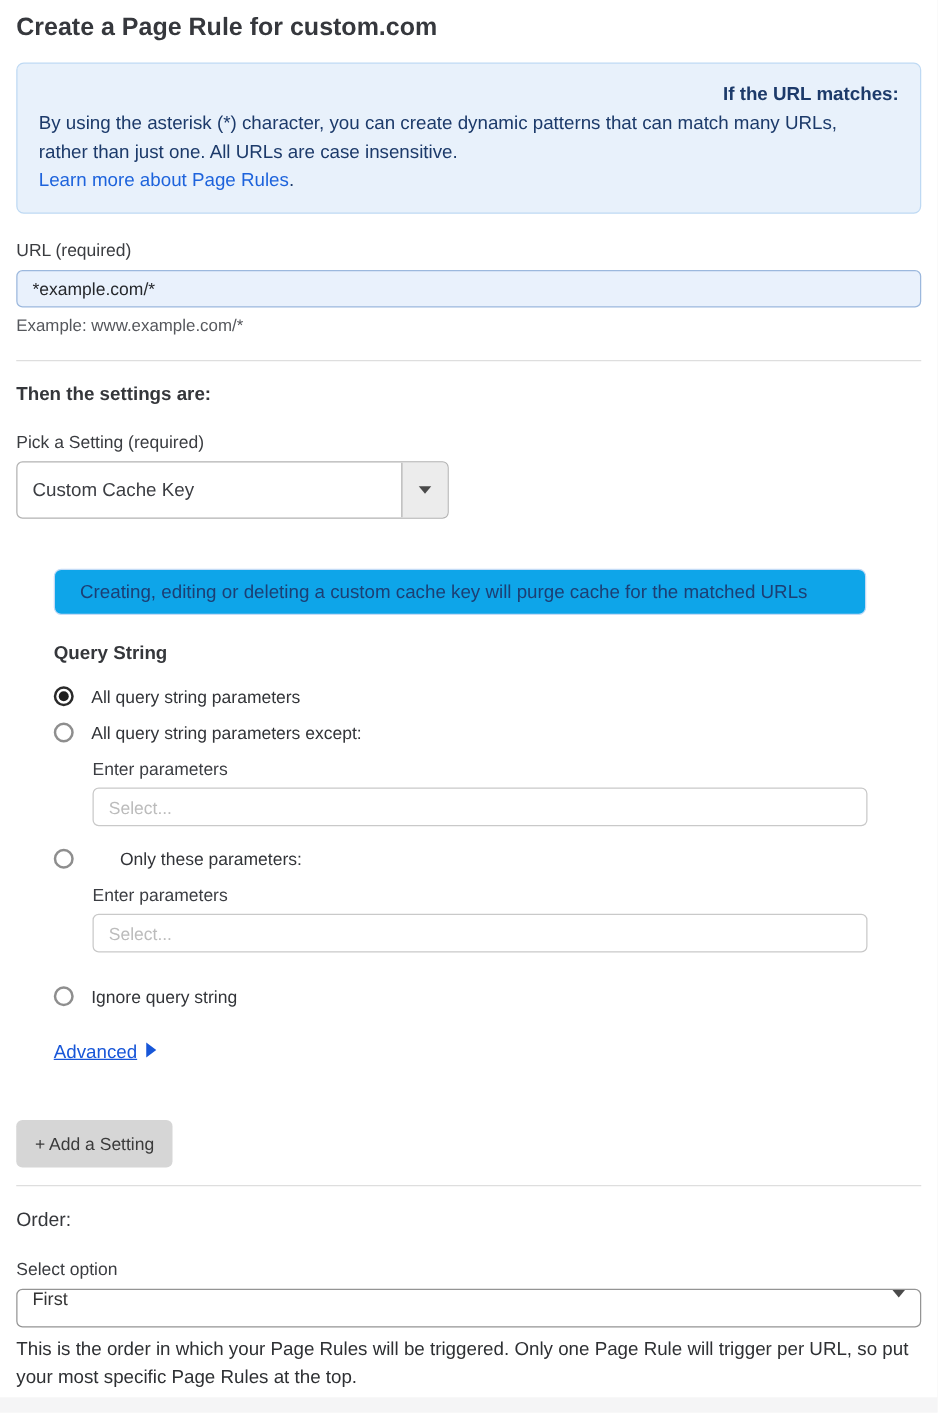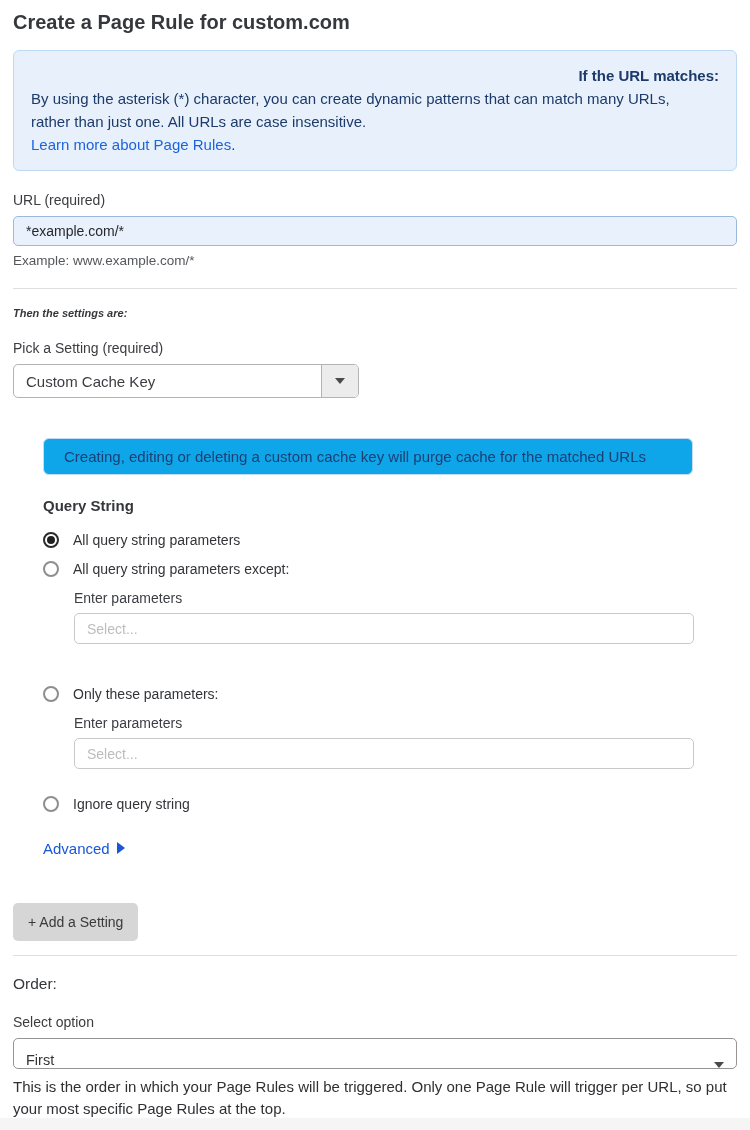--- a/index.html
+++ b/index.html
@@ -15,23 +15,23 @@
   .info-link { color:#1d63dc; cursor:pointer; }
 
   .field-label { margin-top:21px; font-size:14px; color:#3a3c40; }
   .url-input { margin-top:8px; width:100%; height:30px; background:#e9f1fc; border:1px solid #9cb8dd;
                border-radius:5px; padding:0 12px; font-size:14px; color:#26282c;
                font-family:"Liberation Sans", sans-serif; }
   .example-text { margin-top:7px; font-size:13.5px; color:#55575c; }
 
   .divider { border:none; border-top:1px solid #dedede; margin-top:20px; }
 
-  .section-heading { margin-top:18px; font-size:11px; font-weight:bold; color:#35373b;font-style:italic; }
+  .section-heading { margin-top:18px; font-size:15px; font-weight:bold; color:#35373b; }
 
-  .setting-select { margin-top:8px; width:346px; height:34px; border:1px solid #b3b3b3; border-radius:5px;
+  .setting-select { margin-top:8px; width:346px; height:46px; border:1px solid #b3b3b3; border-radius:5px;
                     display:flex; align-items:center; background:#fff; overflow:hidden; cursor:pointer; }
   .setting-select .select-value { flex:1; padding-left:12px; font-size:15px; color:#3b3d42; }
   .setting-select .caret-box { width:37px; align-self:stretch; background:#ececec; border-left:1px solid #b3b3b3;
                                display:flex; align-items:center; justify-content:center; }
   .caret-down { width:0; height:0; border-left:5px solid transparent; border-right:5px solid transparent;
                 border-top:6px solid #4a4a4a; }
 
   .notice-box { margin:40px 0 0 30px; width:650px; background:#0ea5e9; border:1px solid #c3dbf6;
                 border-radius:6px; padding:9px 20px; color:#1c3f74; font-size:15px; }
 
@@ -45,32 +45,32 @@
                           border-radius:50%; background:#1f1f1f; }
   .radio-label { margin-left:14px; font-size:14px; color:#323438; }
 
   .sub-label { margin:13px 0 0 61px; font-size:14px; color:#3b3d42; }
   .param-input { display:block; margin:7px 0 0 61px; width:620px; height:31px; border:1px solid #c9c9c9;
                  border-radius:5px; padding:0 12px; font-size:14px; color:#333;
                  font-family:"Liberation Sans", sans-serif; }
   .param-input::placeholder { color:#bcbcbc; }
 
   .advanced-link { display:inline-block; margin:28px 0 0 30px; font-size:15px; color:#1756d8; cursor:pointer; }
-  .advanced-link .adv-text { }
+  .advanced-link .adv-text { text-decoration:underline; }
   .caret-right { display:inline-block; width:0; height:0; margin-left:7px;
                  border-top:6px solid transparent; border-bottom:6px solid transparent;
                  border-left:8px solid #1756d8; }
 
   .add-setting-btn { display:inline-block; margin-top:46px; background:#d6d6d6; border:none; border-radius:5px;
                      padding:11px 15px; font-size:14px; color:#3a3a3a; cursor:pointer;
                      font-family:"Liberation Sans", sans-serif; }
 
   .order-heading { margin-top:19px; font-size:15.5px; font-weight:normal; color:#35373b; }
   .order-select { margin-top:8px; width:100%; height:31px; border:1px solid #949494; border-radius:5px;
-                  display:flex; align-items:flex-end; justify-content:space-between; padding:0 12px;
+                  display:flex; align-items:flex-start; justify-content:space-between; padding:0 12px;
                   font-size:14.5px; color:#333; background:#fff; cursor:pointer; }
   .order-help { margin-top:7px; font-size:15px; color:#2e3033; line-height:22px; }
 
   .bottom-strip { height:12px; background:#f5f5f6; }
 </style>
 </head>
 <body>
 
 <div class="page">
 
@@ -108,21 +108,21 @@
     <span class="radio-label">All query string parameters</span>
   </div>
 
   <div class="radio-row" style="margin-top:13px;">
     <span class="radio"></span>
     <span class="radio-label">All query string parameters except:</span>
   </div>
   <div class="sub-label">Enter parameters</div>
   <input class="param-input" type="text" placeholder="Select..." style="">
 
-  <div class="radio-row" style="margin-top:42px;">
+  <div class="radio-row" style="margin-top:18px;gap:23px;">
     <span class="radio"></span>
     <span class="radio-label">Only these parameters:</span>
   </div>
   <div class="sub-label">Enter parameters</div>
   <input class="param-input" type="text" placeholder="Select..." style="">
 
   <div class="radio-row" style="margin-top:27px;">
     <span class="radio"></span>
     <span class="radio-label">Ignore query string</span>
   </div>

